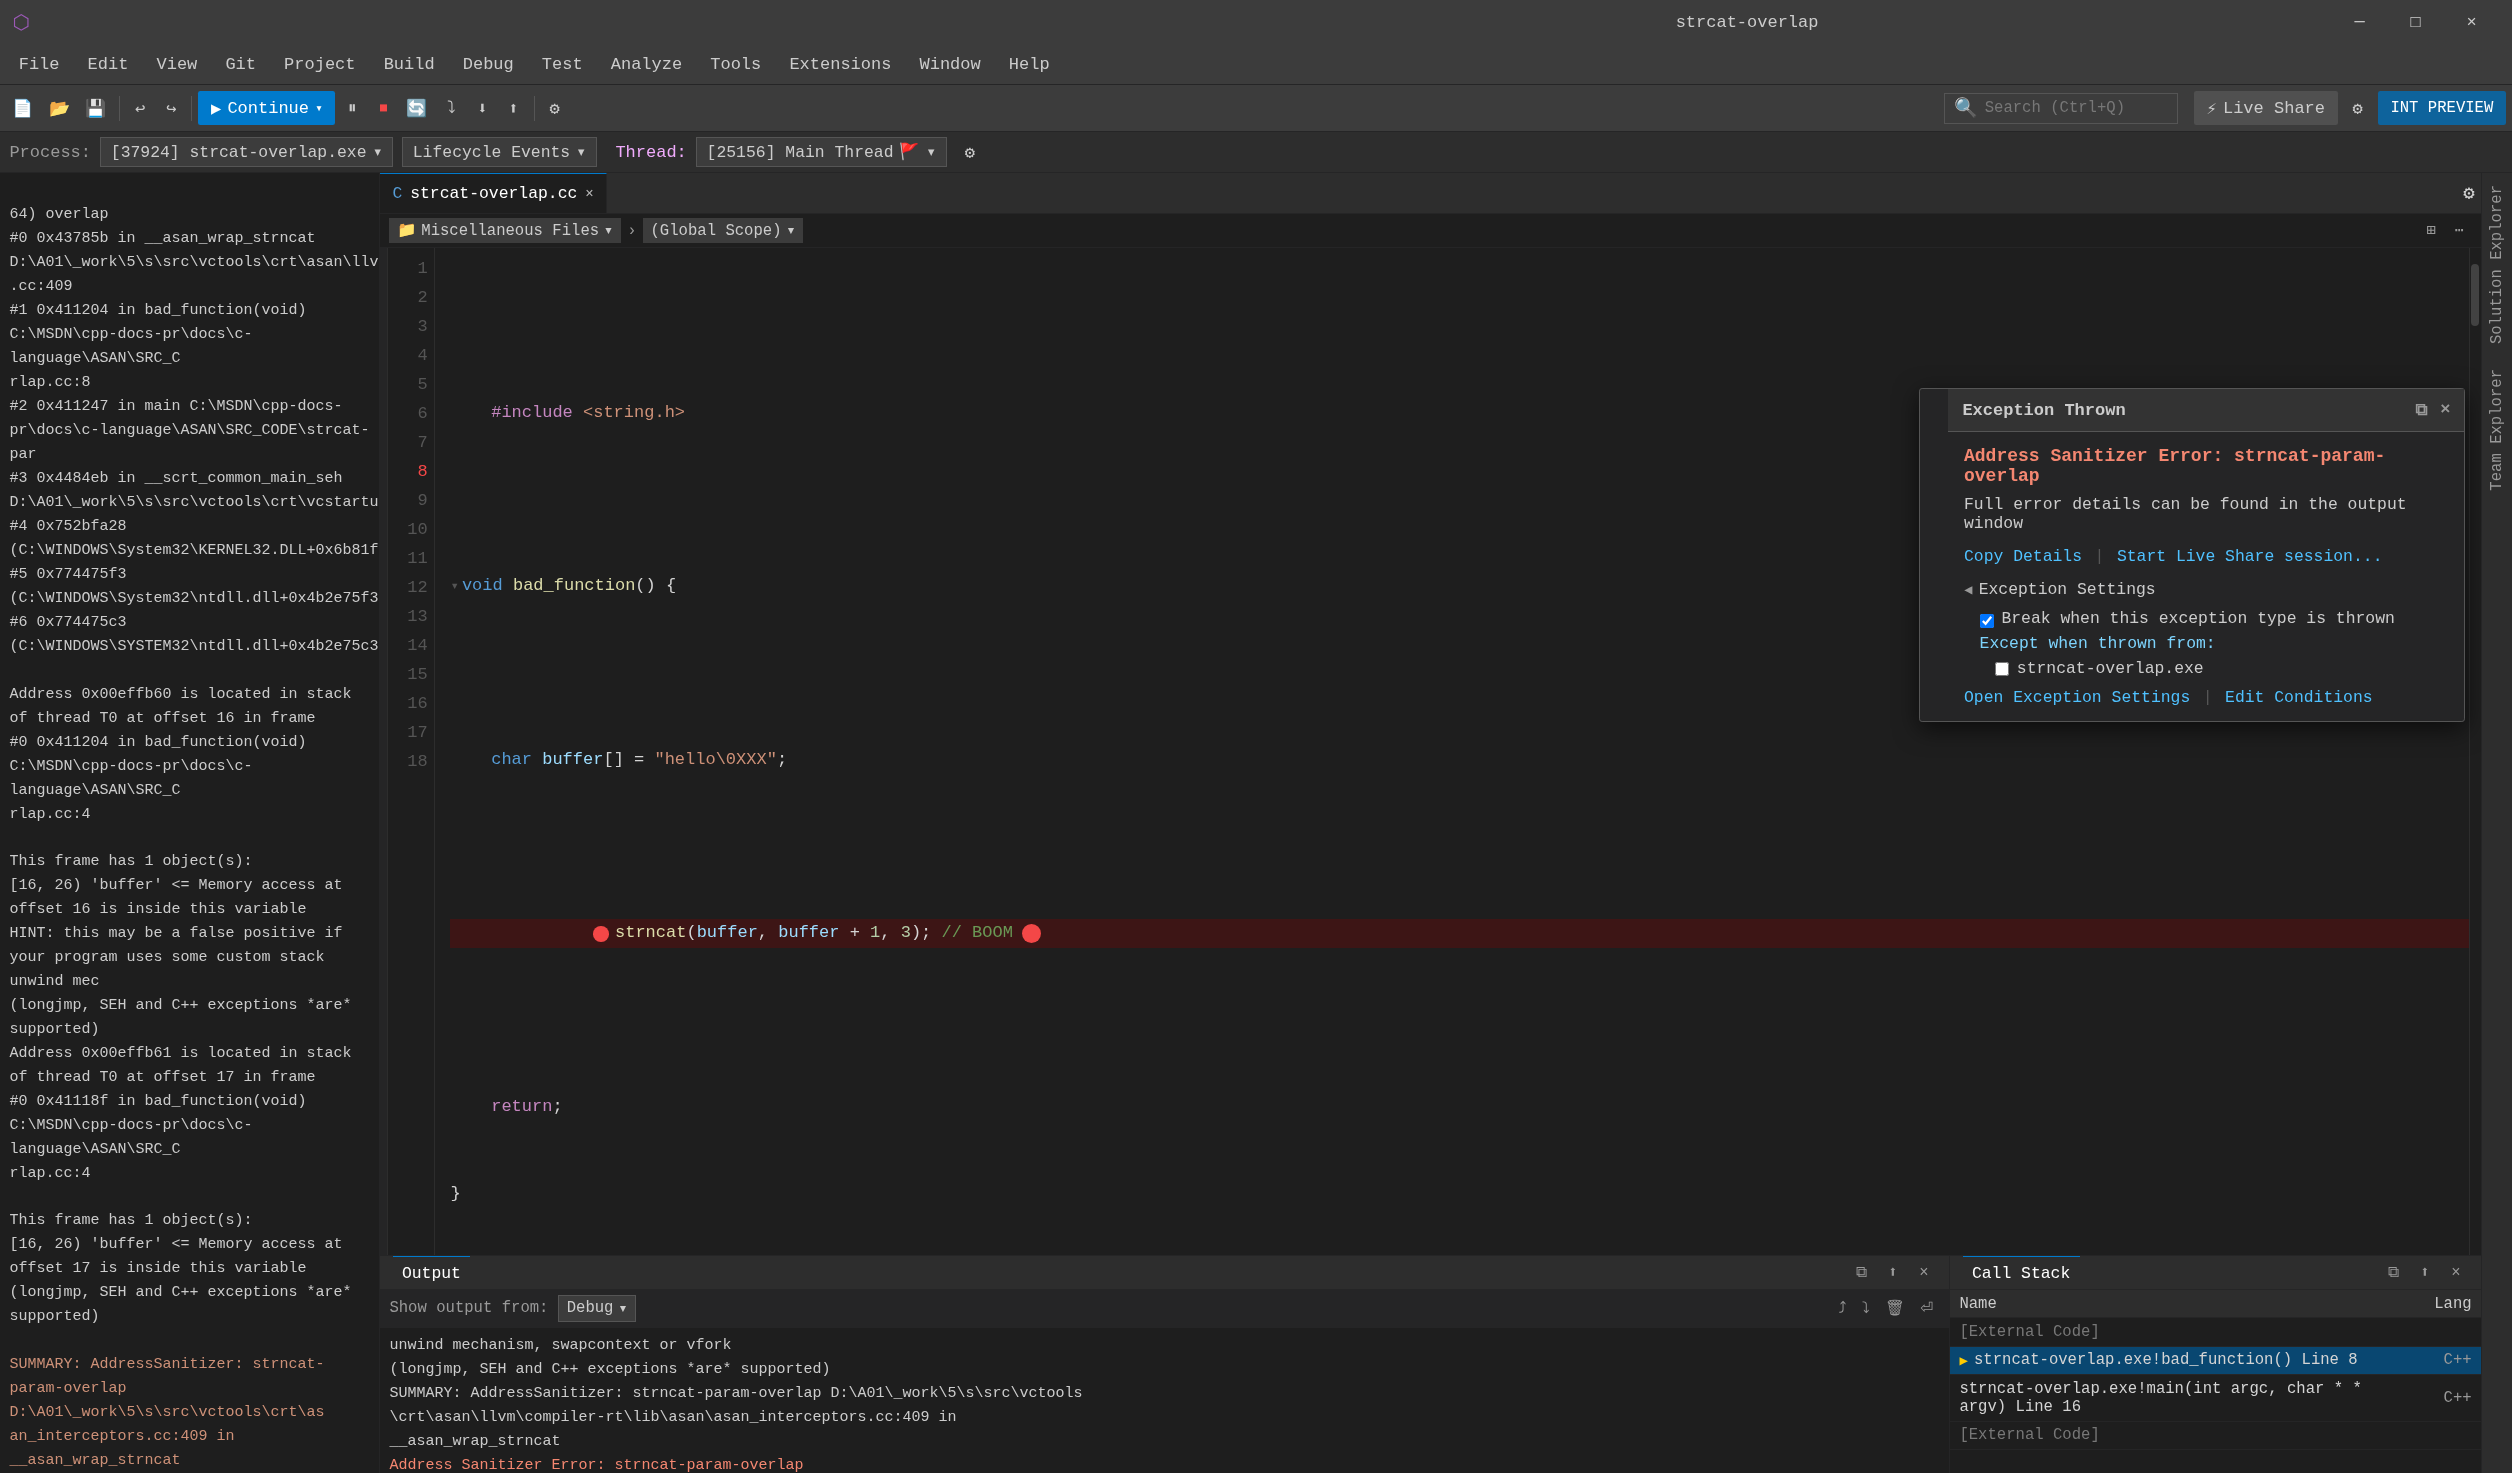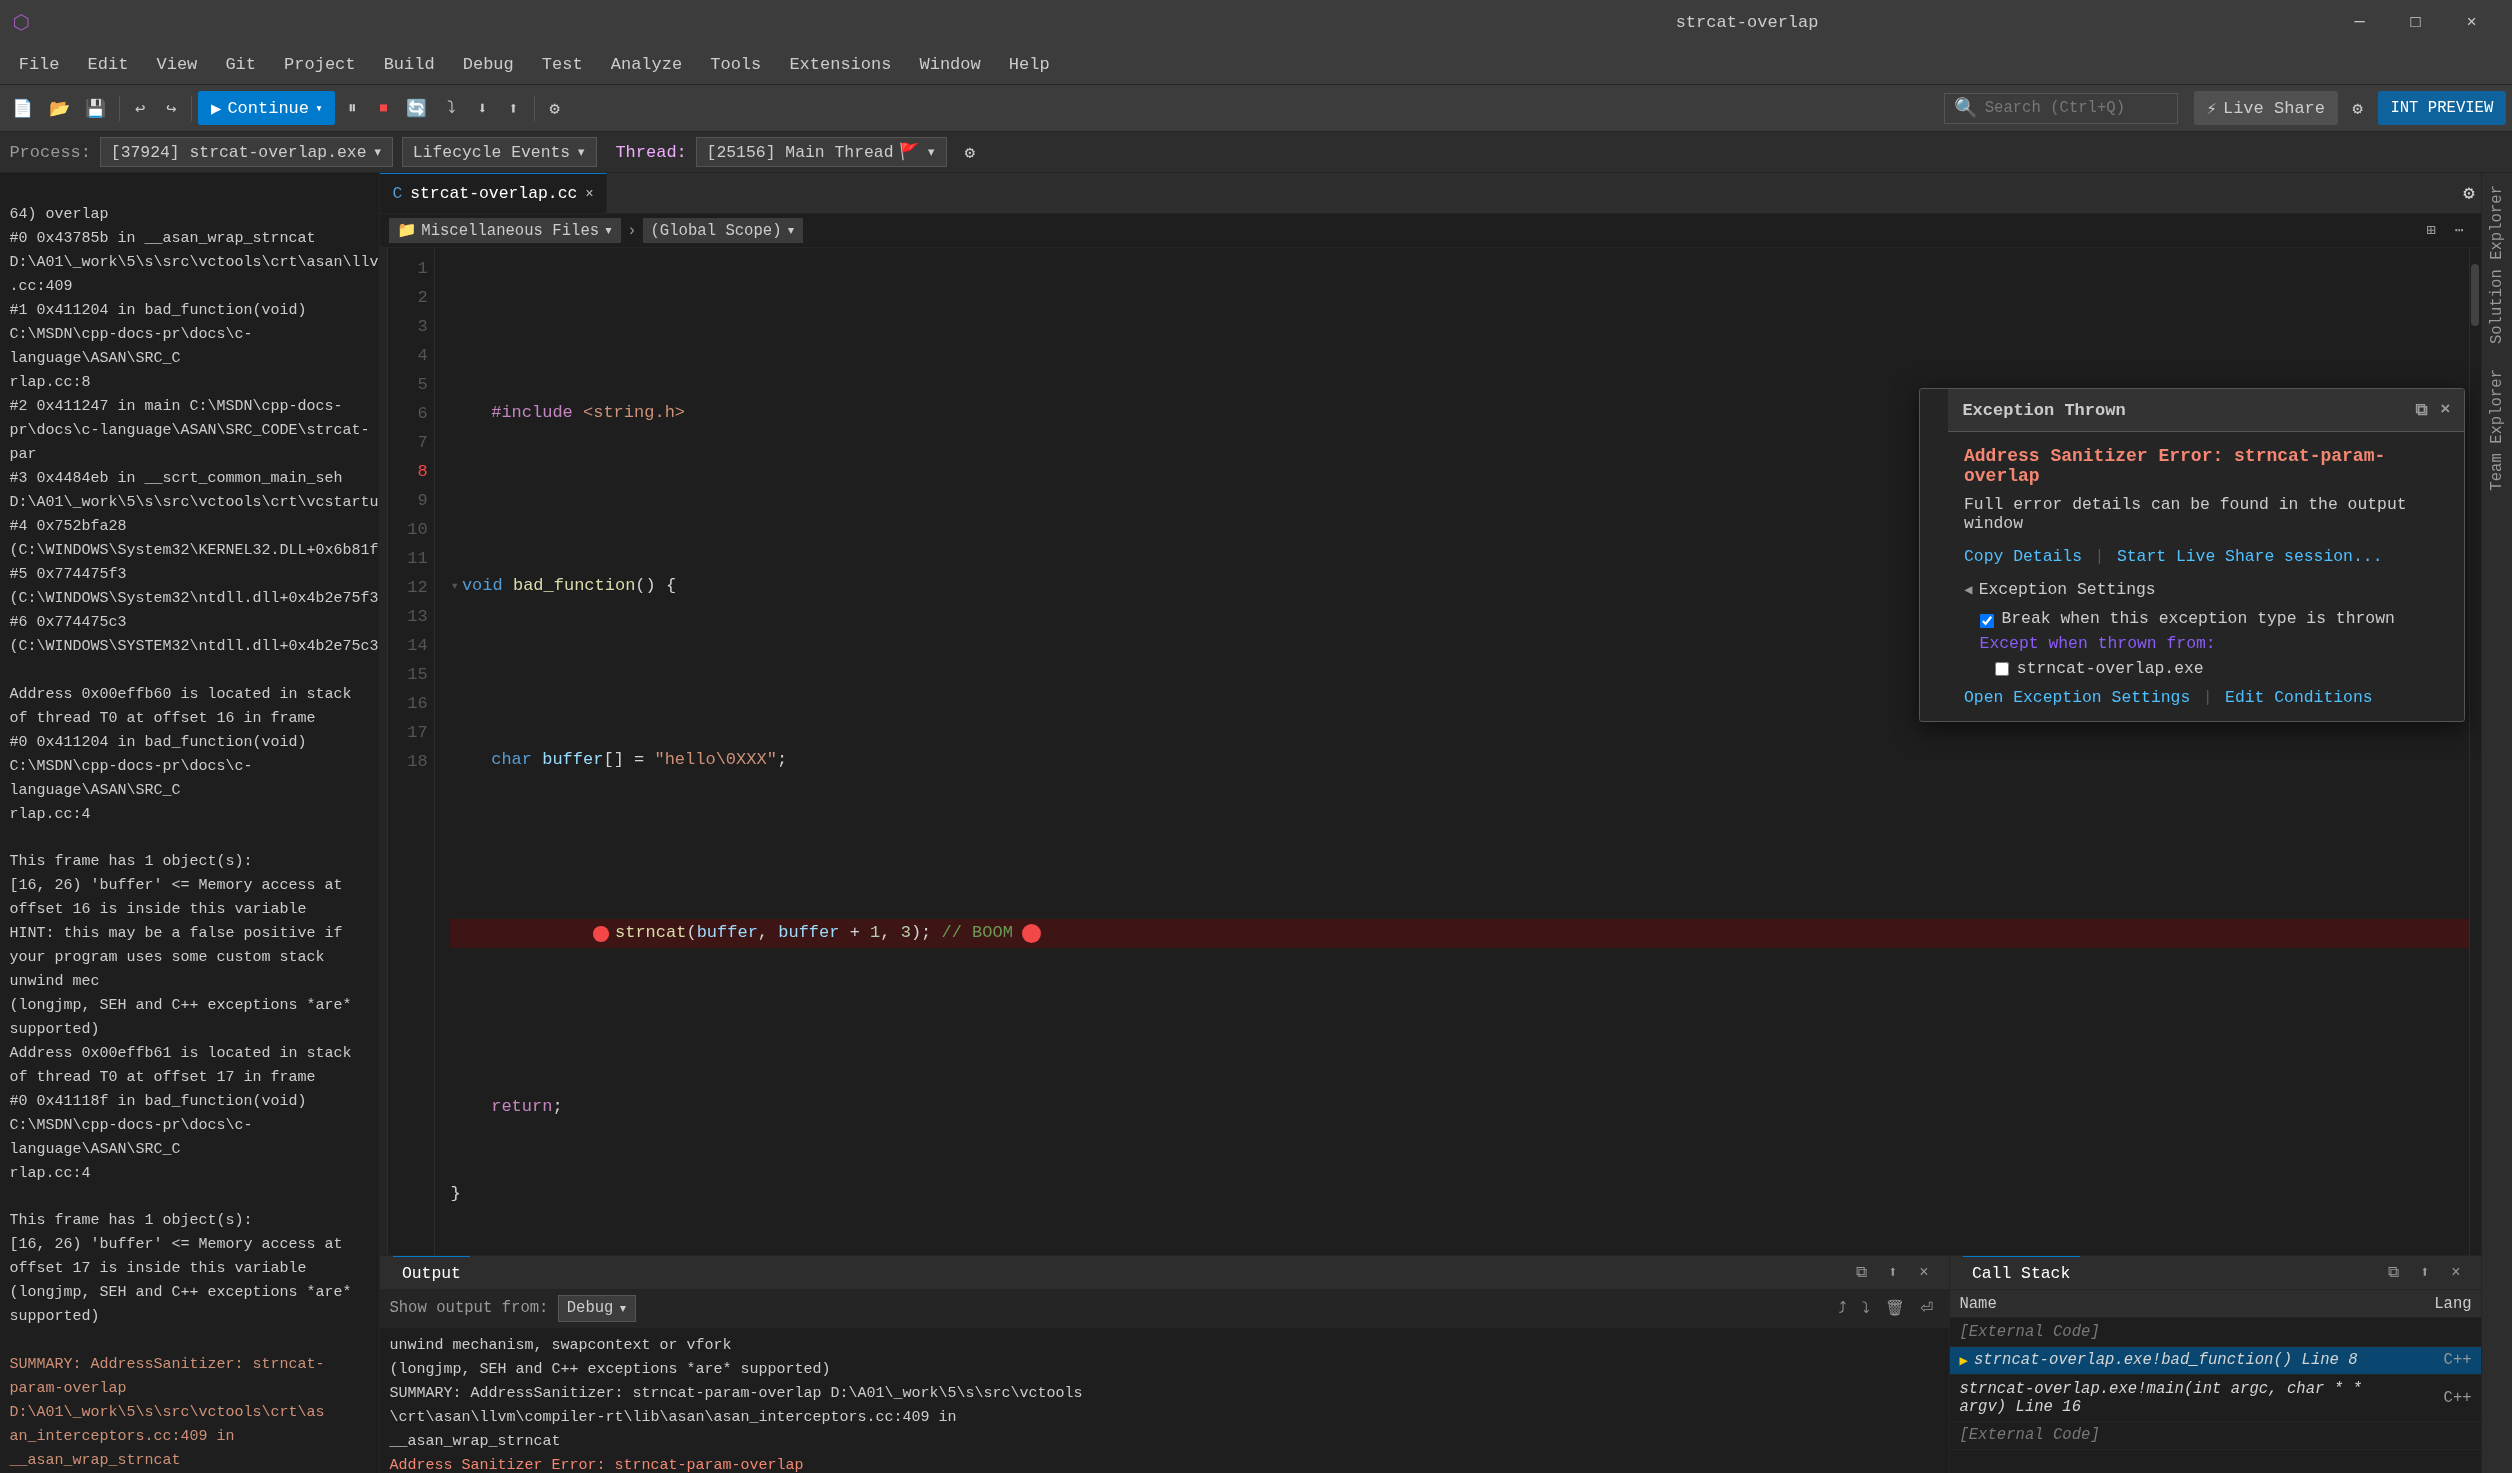--- a/index.html
+++ b/index.html
@@ -355,21 +355,21 @@
       align-items: flex-end;
       gap: 7.8px;
       margin-left: 15.6px;
       margin-bottom: 6.2px;
       font-size: 16.4px;
     }
     .exception-setting-item label { color: #cccccc; cursor: pointer; }
     .except-when-from {
       margin-left: 15.6px;
       font-size: 16.4px;
-      color: #8b5cf6;
+      color: #7dd3fc;
       margin-bottom: 6.2px;
     }
     .except-exe {
       display: flex;
       align-items: center;
       gap: 7.8px;
       margin-left: 31px;
       margin-bottom: 9.4px;
       font-size: 16.4px;
       color: #cccccc;
@@ -511,21 +511,21 @@
       padding: 4.7px 9.4px;
       font-size: 15.6px;
       border-bottom: 0.8px solid #252526;
       cursor: pointer;
       align-items: center;
       gap: 6.2px;
     }
     .cs-row.selected { background: #094771; }
     .cs-row.dimmed { color: #777; }
     .cs-arrow { color: #ffcc00; font-size: 14px; }
-    .cs-name { flex: 1; font-style: italic; }
+    .cs-name { flex: 1; }
     .cs-lang { width: 62px; text-align: right; color: #999; }
 
     
     .code-scrollbar {
       width: 12.5px;
       background: #1e1e1e;
       border-left: 0.8px solid #2d2d2d;
     }
     .scrollbar-thumb {
       width: 7.8px;

